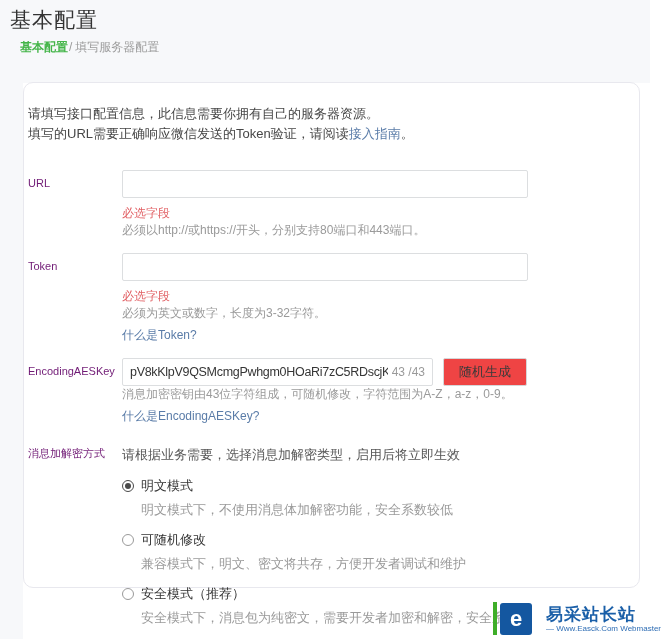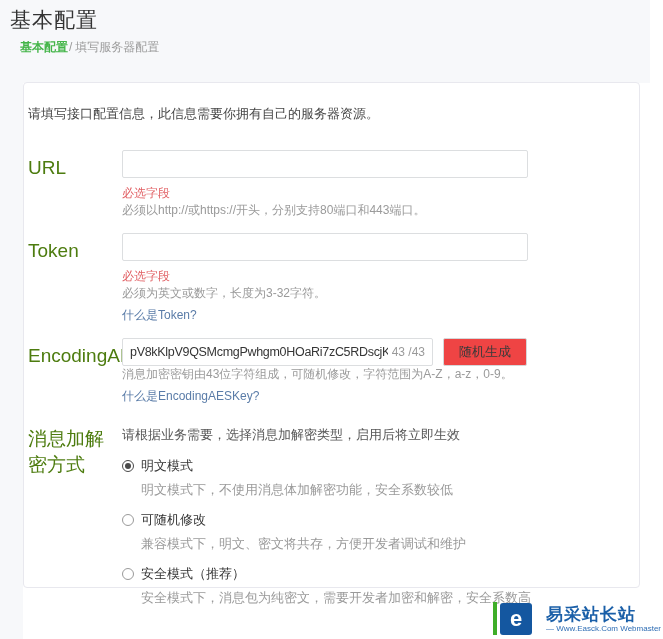--- a/index.html
+++ b/index.html
@@ -9,27 +9,27 @@
 
   .left-gutter { position:absolute; left:0; top:0; width:23px; height:639px; background:#f7f8fa; }
   .top-band { position:absolute; left:0; top:0; width:650px; height:83px; background:#f7f8fa; }
 
   .page-title { position:absolute; left:10px; top:6px; font-size:21px; font-weight:500; color:#333; letter-spacing:1px; }
   .breadcrumb { position:absolute; left:20px; top:39px; font-size:12px; color:#9a9a9a; }
   .breadcrumb .bc-link { color:#44b549; font-weight:bold; text-decoration:none; cursor:pointer; }
   .breadcrumb .bc-sep { color:#9a9a9a; margin:0 3px 0 1px; }
 
   .card { position:absolute; left:23px; top:82px; width:617px; height:506px; background:#fff;
-          border:1px solid #e8e8ee; border-radius:4px; padding:21px 10px 0 4px; }
+          border:1px solid #e8e8ee; border-radius:10px; padding:21px 10px 0 4px; }
 
   .intro { font-size:13px; color:#464646; line-height:20px; margin-bottom:26px; }
   .intro a { color:#5a7ca8; text-decoration:none; cursor:pointer; }
 
   .frow { display:flex; margin-bottom:14px; }
-  .flabel { width:94px; flex:0 0 94px; font-size:19px; color:#4d7c0f; padding-top:7px; }
+  .flabel { width:94px; flex:0 0 94px; font-size:11px; color:#701a75; padding-top:7px; }
   .fcontent { flex:1; }
 
   .tinput { width:406px; height:28px; border:1px solid #dcdee0; border-radius:2px; background:#fff;
             font-size:13px; color:#353535; padding:0 8px; outline:none; display:block; }
   .err { font-size:12px; color:#e15f63; margin-top:7px; }
   .hint { font-size:12px; color:#9a9a9a; margin-top:0; line-height:17px; }
   .help-link { display:inline-block; font-size:12px; color:#5a7ca8; margin-top:5px; text-decoration:none; cursor:pointer; }
 
   .aes-line { display:flex; align-items:center; }
   .aes-box { width:311px; height:28px; border:1px solid #dcdee0; border-radius:2px; background:#fff;
@@ -66,20 +66,21 @@
   <h1 class="page-title">基本配置</h1>
 
   <div class="breadcrumb">
     <a class="bc-link">基本配置</a><span class="bc-sep">/</span><span>填写服务器配置</span>
   </div>
 
   <div class="card">
 
     <div class="intro">
       <div>请填写接口配置信息，此信息需要你拥有自己的服务器资源。</div>
+      <div><span>填写的URL需要正确响应微信发送的Token验证，请阅读</span><a>接入指南</a><span>。</span></div>
     </div>
 
     <div class="frow">
       <div class="flabel">URL</div>
       <div class="fcontent">
         <input class="tinput" type="text" value="" style="">
         <div class="err">必选字段</div>
         <div class="hint">必须以http://或https://开头，分别支持80端口和443端口。</div>
       </div>
     </div>

